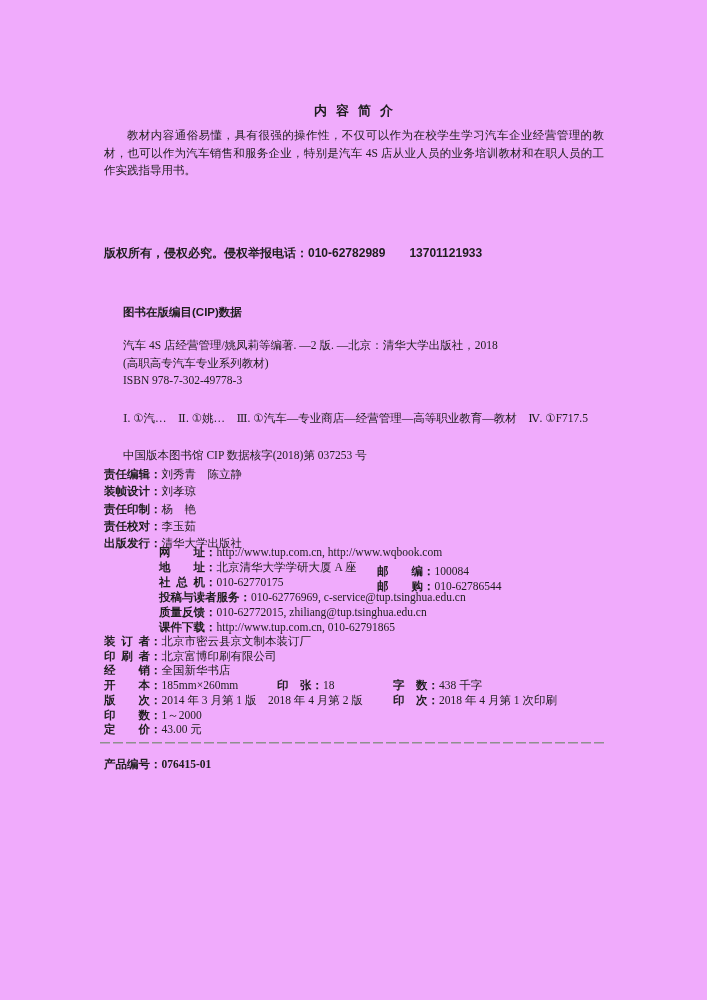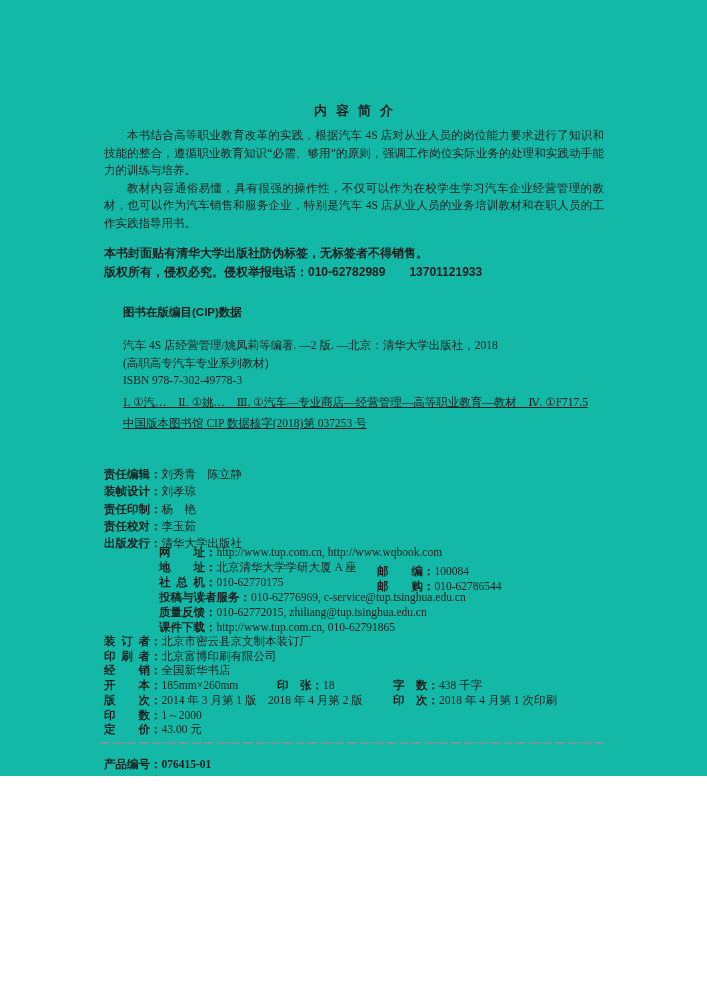--- a/index.html
+++ b/index.html
@@ -1,39 +1,39 @@
 <!DOCTYPE html>
 <html><head>
 <meta charset="utf-8">
 <style>
   html, body { margin:0; padding:0; background:#ffffff; }
   .page {
-    position:relative; width:707px; height:776px; margin:0 auto;
-    background:#14b8a6; color:#1d1d1d; overflow:hidden;
+    position:relative; width:707px; height:1000px; margin:0 auto;
+    background:#f0abfc; color:#1d1d1d; overflow:hidden;
     font-family:"Liberation Serif","DejaVu Serif",serif;
     font-size:11.5px; line-height:1.5;
   }
   .hei { font-family:"Liberation Sans","DejaVu Sans",sans-serif; font-weight:bold; }
 
   .intro-title {
     position:absolute; top:101px; left:104px; width:499px;
     text-align:center; font-size:13px; letter-spacing:9px; text-indent:9px;
   }
   .intro-text {
     position:absolute; top:127px; left:104px; width:500px;
     text-align:justify; line-height:17.6px;
   }
   .intro-text p { margin:0; text-indent:2em; }
 
   .notice { position:absolute; top:244px; left:104px; width:500px; line-height:19px; font-size:12px; }
 
   .cip-heading { position:absolute; top:304px; left:123px; font-size:11.5px;text-align:right; }
 
   .cip-block { position:absolute; top:337px; left:123px; width:486px; line-height:17.6px; }
-  .cip-block .gap { margin-top:4px;text-decoration:underline; }
+  .cip-block .gap { margin-top:20px; }
 
   .credits { position:absolute; top:466px; left:104px; width:500px; line-height:17.3px; }
   .pub-details { position:absolute; top:545px; left:159px; width:448px; line-height:15px; }
   .print-block { position:absolute; top:634px; left:104px; width:503px; line-height:14.7px; }
 
   .row { position:relative; }
   .pub-details .c2 { position:absolute; left:218px; top:4px; }
   .print-block .c2 { position:absolute; left:173px; top:0; }
   .print-block .c3 { position:absolute; left:289px; top:0; }
 
@@ -45,26 +45,24 @@
   .product { position:absolute; top:756px; left:104px;font-weight:bold; }
 </style>
 </head>
 <body>
 
 <div class="page">
 
   <div class="intro-title hei">内容简介</div>
 
   <div class="intro-text">
-    <p>本书结合高等职业教育改革的实践，根据汽车 4S 店对从业人员的岗位能力要求进行了知识和技能的整合，遵循职业教育知识“必需、够用”的原则，强调工作岗位实际业务的处理和实践动手能力的训练与培养。</p>
     <p>教材内容通俗易懂，具有很强的操作性，不仅可以作为在校学生学习汽车企业经营管理的教材，也可以作为汽车销售和服务企业，特别是汽车 4S 店从业人员的业务培训教材和在职人员的工作实践指导用书。</p>
   </div>
 
   <div class="notice hei">
-    <div>本书封面贴有清华大学出版社防伪标签，无标签者不得销售。</div>
     <div>版权所有，侵权必究。侵权举报电话：010-62782989　　13701121933</div>
   </div>
 
   <div class="cip-heading hei">图书在版编目(CIP)数据</div>
 
   <div class="cip-block">
     <div>汽车 4S 店经营管理/姚凤莉等编著. —2 版. —北京：清华大学出版社，2018</div>
     <div>(高职高专汽车专业系列教材)</div>
     <div>ISBN 978-7-302-49778-3</div>
     <div class="gap">Ⅰ. ①汽…　Ⅱ. ①姚…　Ⅲ. ①汽车—专业商店—经营管理—高等职业教育—教材　Ⅳ. ①F717.5</div>

